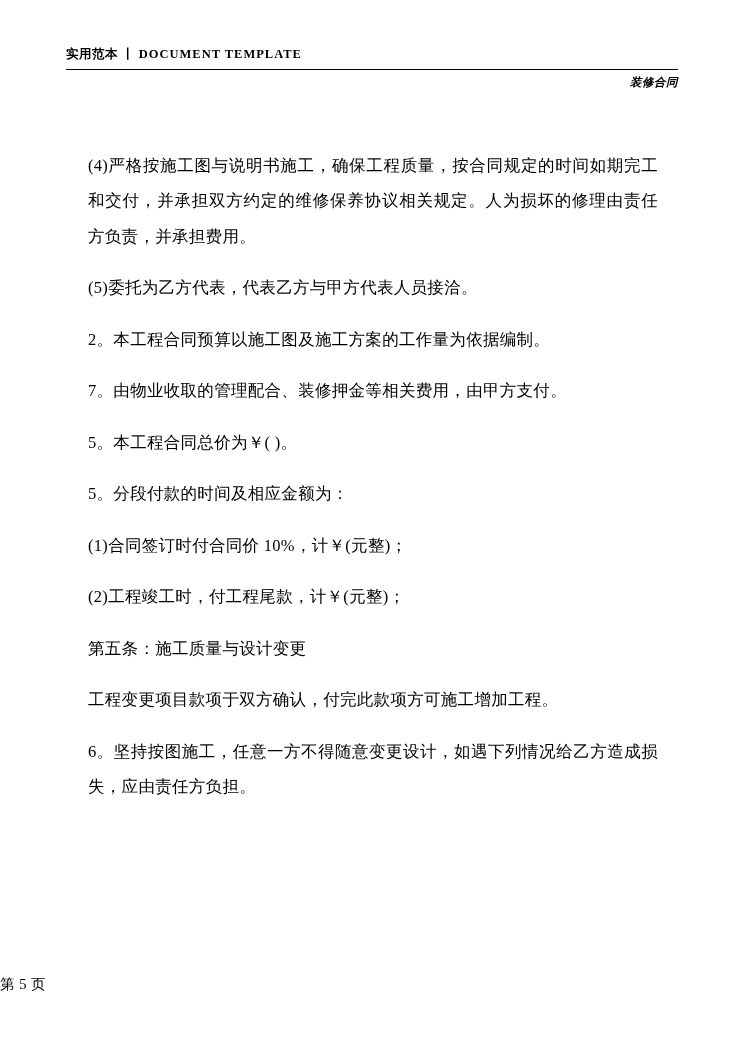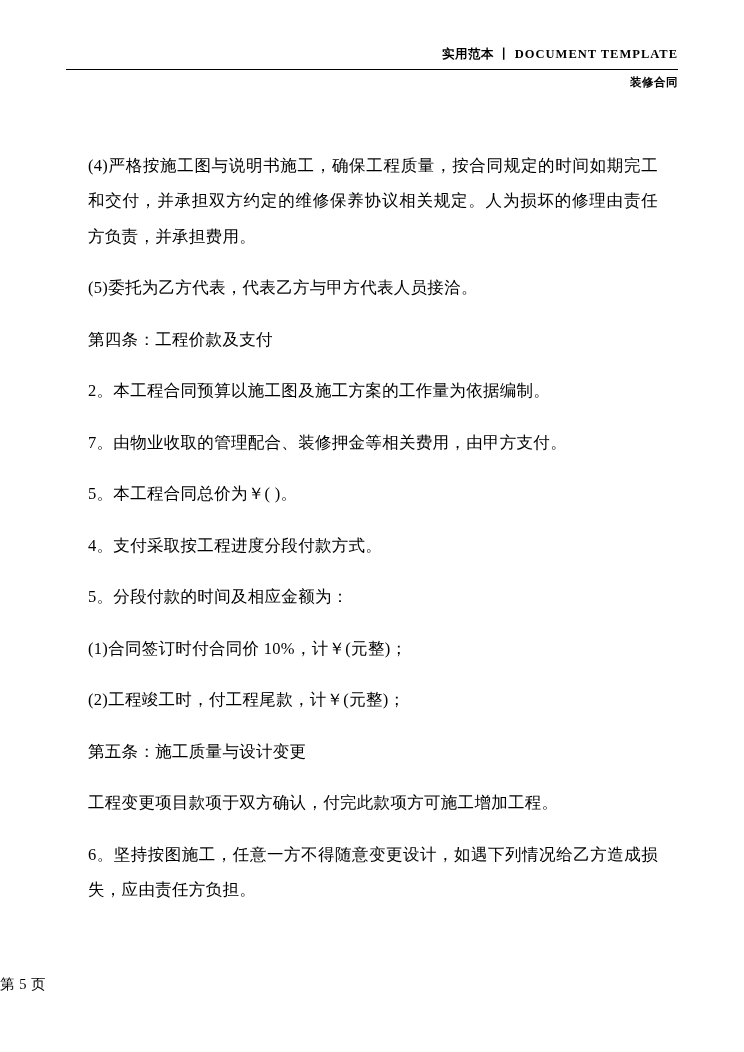--- a/index.html
+++ b/index.html
@@ -22,21 +22,20 @@
     box-sizing: border-box;
     padding: 0;
   }
   .header {
     position: absolute;
     top: 46px;
     left: 66px;
     right: 66px;
   }
   .header-line1 {
-    text-align: right;
     font-size: 12.5px;
     font-weight: bold;
     letter-spacing: 0.5px;
     font-family: "Liberation Serif", serif;
     white-space: nowrap;
   }
   .header-line1 .tpl {
     font-family: "Liberation Serif", serif;
     letter-spacing: 1px;
   }
@@ -44,20 +43,21 @@
     margin-top: 6px;
     border-bottom: 1.2px solid #000;
     width: 100%;
   }
   .header-line2 {
     text-align: right;
     font-size: 11.5px;
     font-weight: bold;
     margin-top: 5px;
     letter-spacing: 0.5px;
+    font-style: italic;
   }
   .content {
     position: absolute;
     top: 132px;
     left: 88px;
     width: 570px;
   }
   .para {
     font-size: 16.5px;
     line-height: 2.15;
@@ -88,25 +88,23 @@
       <span class="tpl">丨</span>
       <span class="tpl">DOCUMENT TEMPLATE</span>
     </div>
     <div class="header-rule"></div>
     <div class="header-line2">装修合同</div>
   </div>
 
   <div class="content">
     <p class="para">(4)严格按施工图与说明书施工，确保工程质量，按合同规定的时间如期完工和交付，并承担双方约定的维修保养协议相关规定。人为损坏的修理由责任方负责，并承担费用。</p>
     <p class="para">(5)委托为乙方代表，代表乙方与甲方代表人员接洽。</p>
-    <p class="para">第四条：工程价款及支付</p>
     <p class="para">2。本工程合同预算以施工图及施工方案的工作量为依据编制。</p>
     <p class="para">7。由物业收取的管理配合、装修押金等相关费用，由甲方支付。</p>
     <p class="para">5。本工程合同总价为￥( )。</p>
-    <p class="para">4。支付采取按工程进度分段付款方式。</p>
     <p class="para">5。分段付款的时间及相应金额为：</p>
     <p class="para">(1)合同签订时付合同价 10%，计￥(元整)；</p>
     <p class="para">(2)工程竣工时，付工程尾款，计￥(元整)；</p>
     <p class="para">第五条：施工质量与设计变更</p>
     <p class="para">工程变更项目款项于双方确认，付完此款项方可施工增加工程。</p>
     <p class="para">6。坚持按图施工，任意一方不得随意变更设计，如遇下列情况给乙方造成损失，应由责任方负担。</p>
   </div>
 
   <div class="footer">
     <span>第</span>

